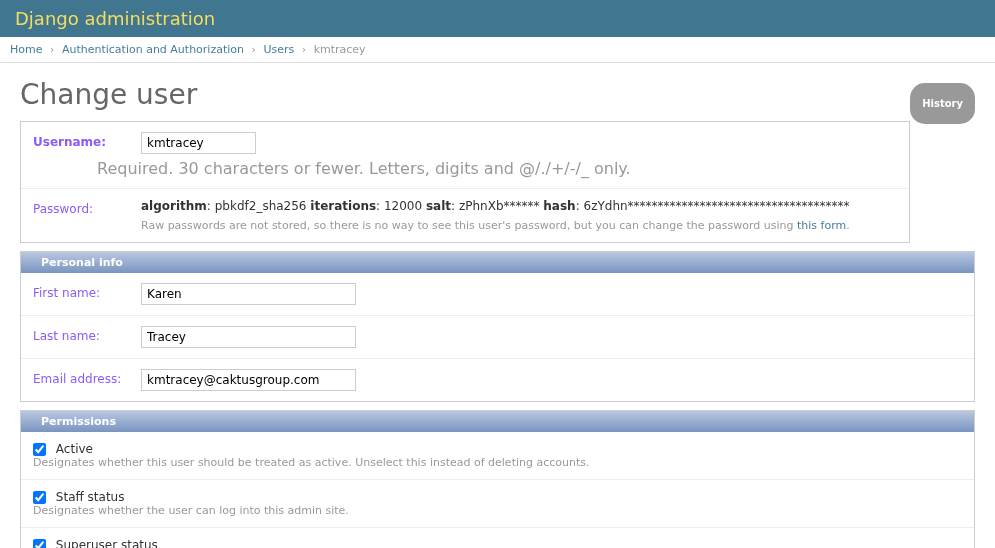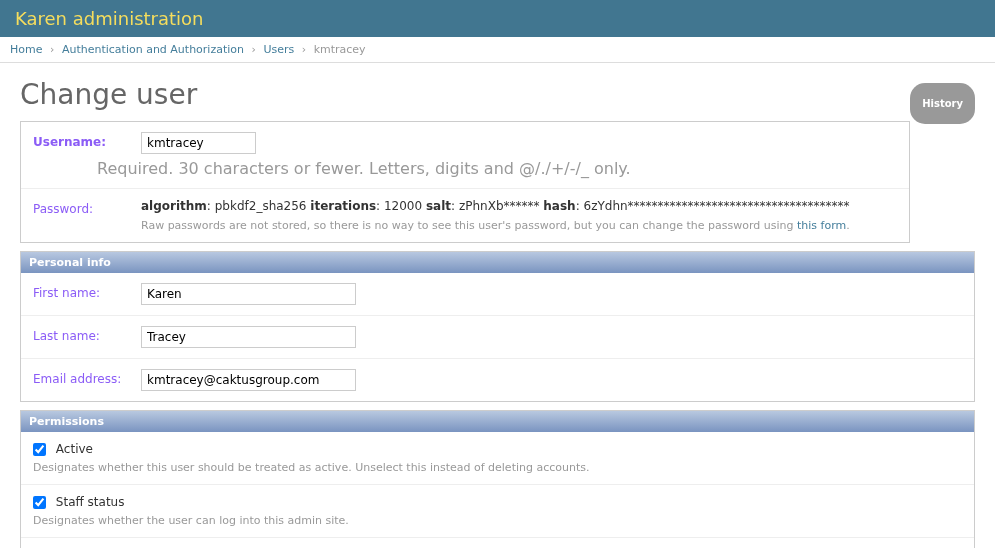--- a/index.html
+++ b/index.html
@@ -16,47 +16,47 @@
     .breadcrumbs .sep { color: #999; margin: 0 4px; }
     
     #content { padding: 15px 20px; }
     
     .object-tools { float: right; margin-top: 5px; }
     .object-tools a { display: inline-block; background: #999; color: #fff; font-size: 10px; font-weight: bold; padding: 15px 12px; border-radius: 15px; text-decoration: none; }
     
     h1.page-title { font-size: 28px; font-weight: normal; color: #666; margin-bottom: 10px; }
     
     fieldset { border: 1px solid #ccc; margin-bottom: 8px; padding: 0; }
-    fieldset h2 { background: linear-gradient(to bottom, #b8c8e0, #7a94c0); color: #fff; font-size: 11px; font-weight: bold; padding: 4px 8px; text-align: left; }
+    fieldset h2 { background: linear-gradient(to bottom, #b8c8e0, #7a94c0); color: #fff; font-size: 11px; font-weight: bold; padding: 4px 20px; text-align: left; }
     
     .form-row { padding: 10px 12px; border-bottom: 1px solid #eee; overflow: hidden; }
     .form-row:last-child { border-bottom: none; }
     .form-row label { float: left; width: 100px; font-size: 12px; color: #8b5cf6; padding-top: 3px; }
     .form-row label.required { font-weight: bold; }
     .form-row .field-content { margin-left: 108px; }
     .form-row input[type="text"], .form-row input[type="email"] { padding: 3px 5px; border: 1px solid #ccc; font-size: 12px; width: 215px; font-family: inherit; }
     .form-row input.username-input { width: 115px; }
     .help { font-size: 16px; color: #999; margin-top: 5px; margin-left: 64px; display: block; }
     
     .password-display { font-size: 12px; color: #333; }
     .password-display strong { font-weight: bold; }
     .password-help { font-size: 11px; color: #999; margin-top: 6px; }
     .password-help a { color: #447e9b; text-decoration: none; }
     
     .checkbox-row { padding: 10px 12px; border-bottom: 1px solid #eee; }
     .checkbox-row:last-child { border-bottom: none; }
     .checkbox-row label { font-size: 12px; color: #333; cursor: pointer; }
     .checkbox-row input[type="checkbox"] { margin-right: 6px; vertical-align: middle; }
-    .checkbox-row .help-inline { display: block; font-size: 11px; color: #999; margin-top: 5px; }
+    .checkbox-row .help-inline { display: block; font-size: 11px; color: #999; }
   </style>
 </head>
 <body>
 
 <div id="header">
-  <h1>Karen administration</h1>
+  <h1>Django administration</h1>
 </div>
 
 <div class="breadcrumbs">
   <a href="#">Home</a>
   <span class="sep">›</span>
   <a href="#">Authentication and Authorization</a>
   <span class="sep">›</span>
   <a href="#">Users</a>
   <span class="sep">›</span>
   <span>kmtracey</span>

